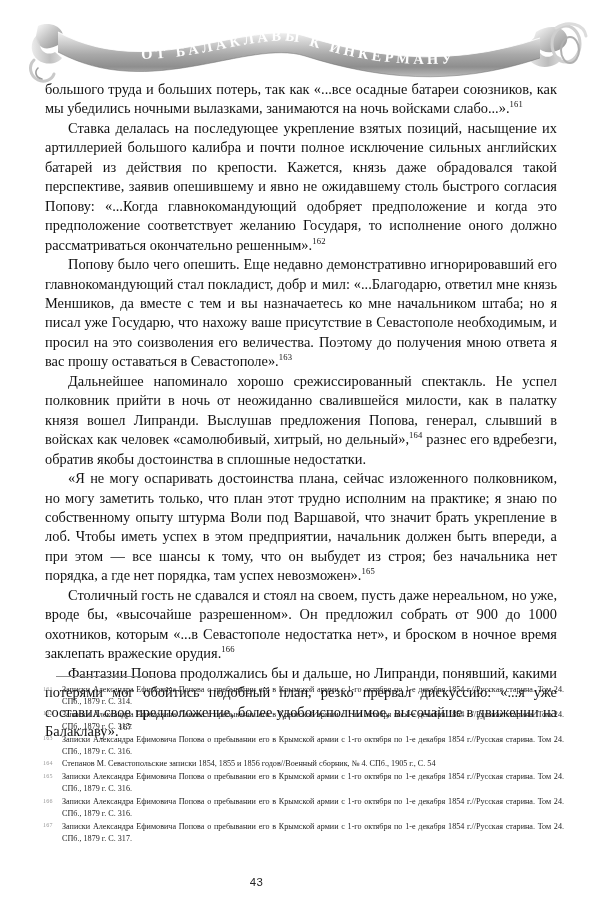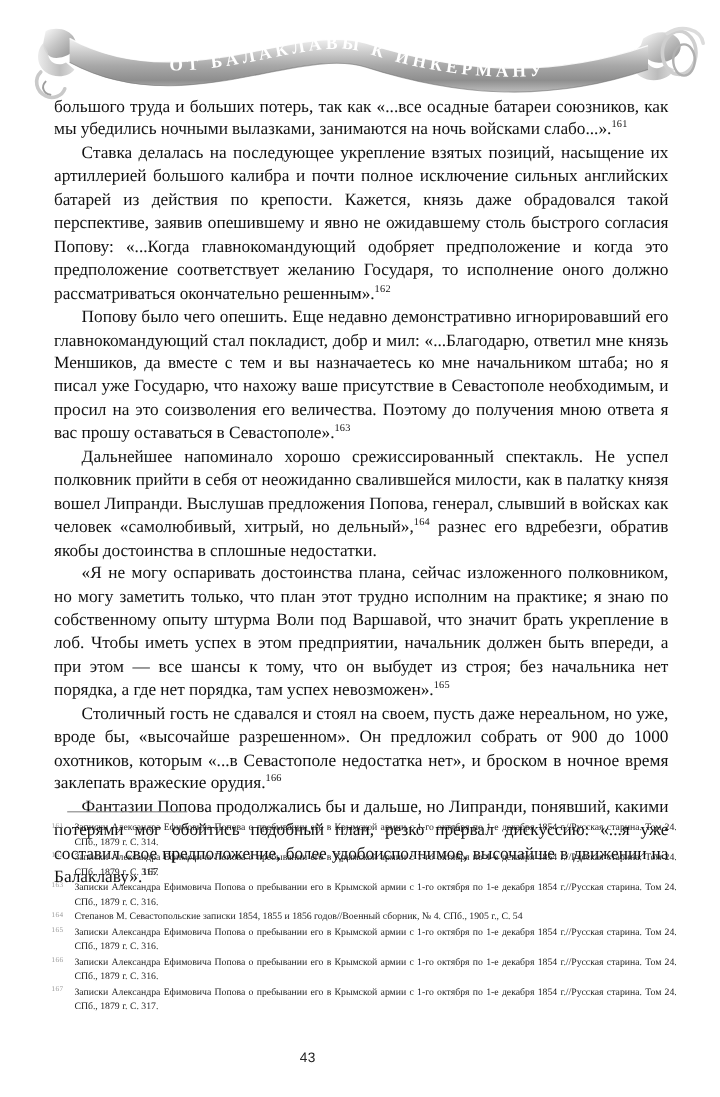--- a/index.html
+++ b/index.html
@@ -174,21 +174,21 @@
       <text class="banner-title-text">
         <textPath href="#bannerPath" startOffset="50%" text-anchor="middle">ОТ БАЛАКЛАВЫ К ИНКЕРМАНУ</textPath>
       </text>
     </svg>
   </div>
 
   <div class="body-text">
     <p class="cont"><span>большого труда и больших потерь, так как «...все осадные батареи союзников, как мы убедились ночными вылазками, занимаются на ночь войсками слабо...».</span><sup class="fn">161</sup></p>
     <p><span>Ставка делалась на последующее укрепление взятых позиций, насыщение их артиллерией большого калибра и почти полное исключение сильных английских батарей из действия по крепости. Кажется, князь даже обрадовался такой перспективе, заявив опешившему и явно не ожидавшему столь быстрого согласия Попову: «...Когда главнокомандующий одобряет предположение и когда это предположение соответствует желанию Государя, то исполнение оного должно рассматриваться окончательно решенным».</span><sup class="fn">162</sup></p>
     <p><span>Попову было чего опешить. Еще недавно демонстративно игнорировавший его главнокомандующий стал покладист, добр и мил: «...Благодарю, ответил мне князь Меншиков, да вместе с тем и вы назначаетесь ко мне начальником штаба; но я писал уже Государю, что нахожу ваше присутствие в Севастополе необходимым, и просил на это соизволения его величества. Поэтому до получения мною ответа я вас прошу оставаться в Севастополе».</span><sup class="fn">163</sup></p>
-    <p><span>Дальнейшее напоминало хорошо срежиссированный спектакль. Не успел полковник прийти в себя от неожиданно свалившейся милости, как в палатку князя вошел Липранди. Выслушав предложения Попова, генерал, слывший в войсках как человек «самолюбивый, хитрый, но дельный»,</span><sup class="fn">164</sup><span> разнес его вдребезги, обратив якобы достоинства в сплошные недостатки.</span></p>
+    <p><span>Дальнейшее напоминало хорошо срежиссированный спектакль. Не успел полковник прийти в ночь от неожиданно свалившейся милости, как в палатку князя вошел Липранди. Выслушав предложения Попова, генерал, слывший в войсках как человек «самолюбивый, хитрый, но дельный»,</span><sup class="fn">164</sup><span> разнес его вдребезги, обратив якобы достоинства в сплошные недостатки.</span></p>
     <p><span>«Я не могу оспаривать достоинства плана, сейчас изложенного полковником, но могу заметить только, что план этот трудно исполним на практике; я знаю по собственному опыту штурма Воли под Варшавой, что значит брать укрепление в лоб. Чтобы иметь успех в этом предприятии, начальник должен быть впереди, а при этом — все шансы к тому, что он выбудет из строя; без начальника нет порядка, а где нет порядка, там успех невозможен».</span><sup class="fn">165</sup></p>
     <p><span>Столичный гость не сдавался и стоял на своем, пусть даже нереальном, но уже, вроде бы, «высочайше разрешенном». Он предложил собрать от 900 до 1000 охотников, которым «...в Севастополе недостатка нет», и броском в ночное время заклепать вражеские орудия.</span><sup class="fn">166</sup></p>
     <p><span>Фантазии Попова продолжались бы и дальше, но Липранди, понявший, какими потерями мог обойтись подобный план, резко прервал дискуссию: «...я уже составил свое предположение, более удобоисполнимое, высочайше в движении на Балаклаву».</span><sup class="fn">167</sup></p>
   </div>
 
   <div class="footnote-rule"></div>
 
   <div class="footnotes">
     <div class="footnote">
       <span class="fn-marker">161</span>

